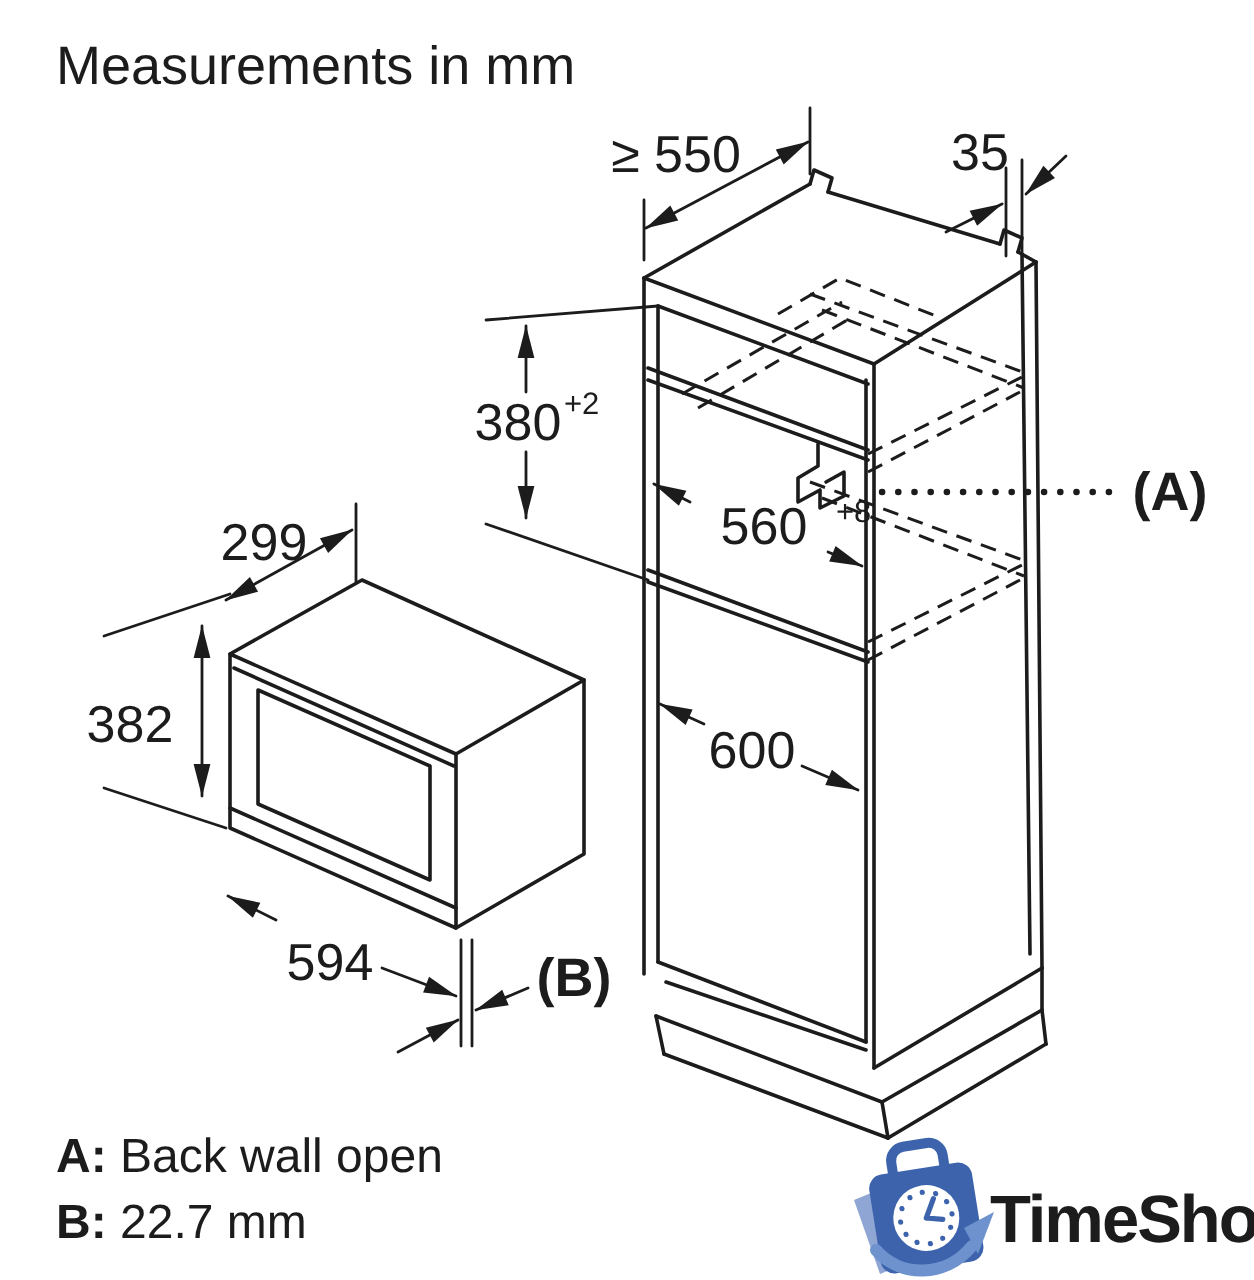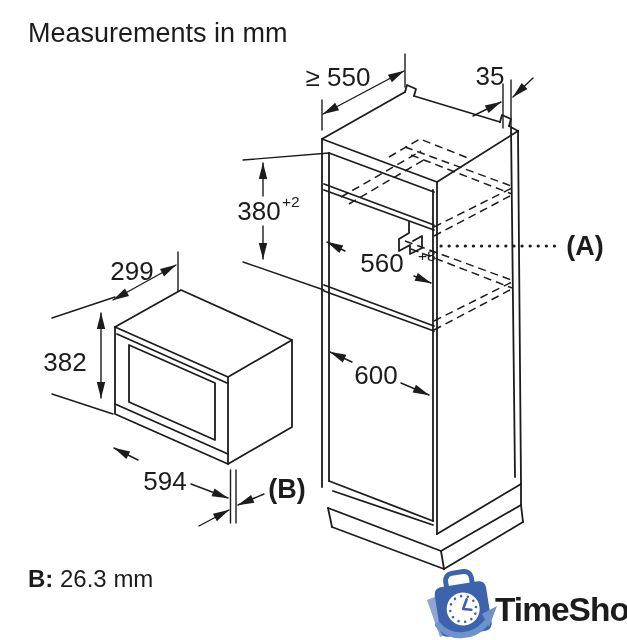--- a/index.html
+++ b/index.html
@@ -190,14 +190,15 @@
       </g>
       <path d="M463,609 L468,600 M463,609 L471,611" stroke="#3c63ac" stroke-width="2.6" stroke-linecap="round"></path>
     </g>
     <path d="M438,625 C450,639 473,639 486,623" stroke="#6d92cd" stroke-width="6" fill="none" stroke-linecap="round"></path>
     <polygon points="482,614 497,606 489,627" fill="#6d92cd"></polygon>
     <text class="logo-text" x="495" y="621" fill="#4d80c4">TimeShop</text>
   </g>
 </svg>
 
 <div class="legend">
-  <div><span class="key">B:</span> <span>26.3 mm</span></div>
+  <div><span class="key">A:</span> <span>Back wall open</span></div>
+  <div><span class="key">B:</span> <span>22.7 mm</span></div>
 </div>
 
 </body></html>

